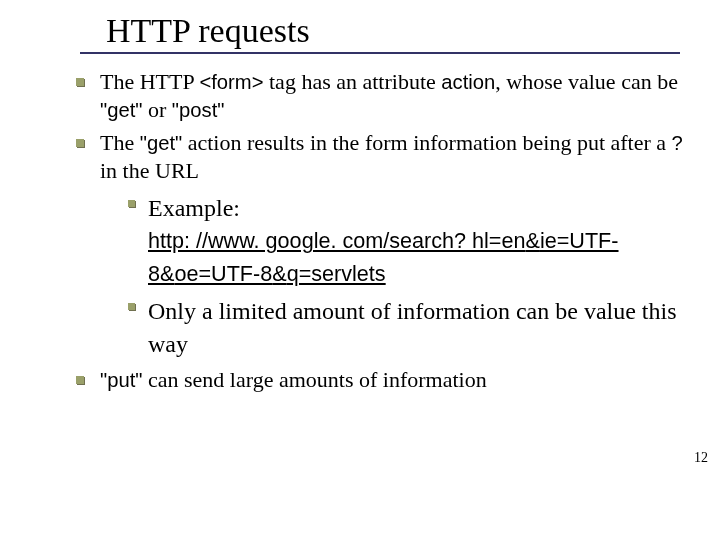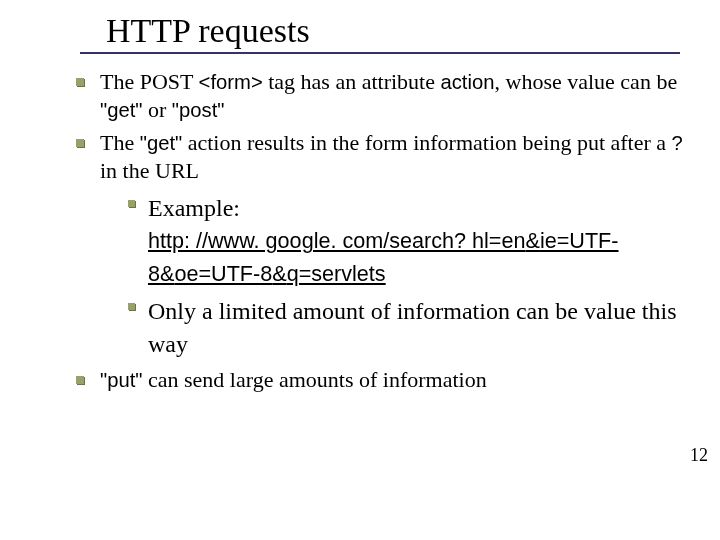--- a/index.html
+++ b/index.html
@@ -87,41 +87,41 @@
   }
   .code-sm {
     font-family: "Comic Sans MS", "Lucida Sans", Verdana, sans-serif;
     font-size: 0.9em;
     text-align: right;
   }
   .pagenum {
     position: absolute;
     bottom: 6px;
     right: 12px;
-    font-size: 18px;
+    font-size: 14px;
     font-family: "Times New Roman", Times, serif;
   }
   .u { text-decoration: underline; }
 </style>
 </head>
 <body>
 
 <div class="slide">
 
   <div class="title-wrap">
     <div class="title-shadow">
       <h1 class="title">HTTP requests</h1>
     </div>
   </div>
 
   <ul class="top">
 
 
     <li>
-      <span>The POST </span><span class="code">&lt;form&gt;</span><span> tag has an attribute </span><span class="code">action</span><span>, whose value can be </span><span class="code">"get"</span><span> or </span><span class="code">"post"</span>
+      <span>The HTTP </span><span class="code">&lt;form&gt;</span><span> tag has an attribute </span><span class="code">action</span><span>, whose value can be </span><span class="code">"get"</span><span> or </span><span class="code">"post"</span>
     </li>
 
     <li>
       <span>The </span><span class="code">"get"</span><span> action results in the form information being put after a </span><span class="code">?</span><span> in the URL</span>
 
       <ul class="sub">
         <li>
           <span>Example:</span><br>
           <span class="code-sm u">http: //www. google. com/search? hl=en</span><span class="code-sm u">&amp;</span><span class="code-sm u">ie=UTF-8</span><span class="code-sm u">&amp;</span><span class="code-sm u">oe=UTF-8</span><span class="code-sm u">&amp;</span><span class="code-sm u">q=servlets</span>
         </li>

